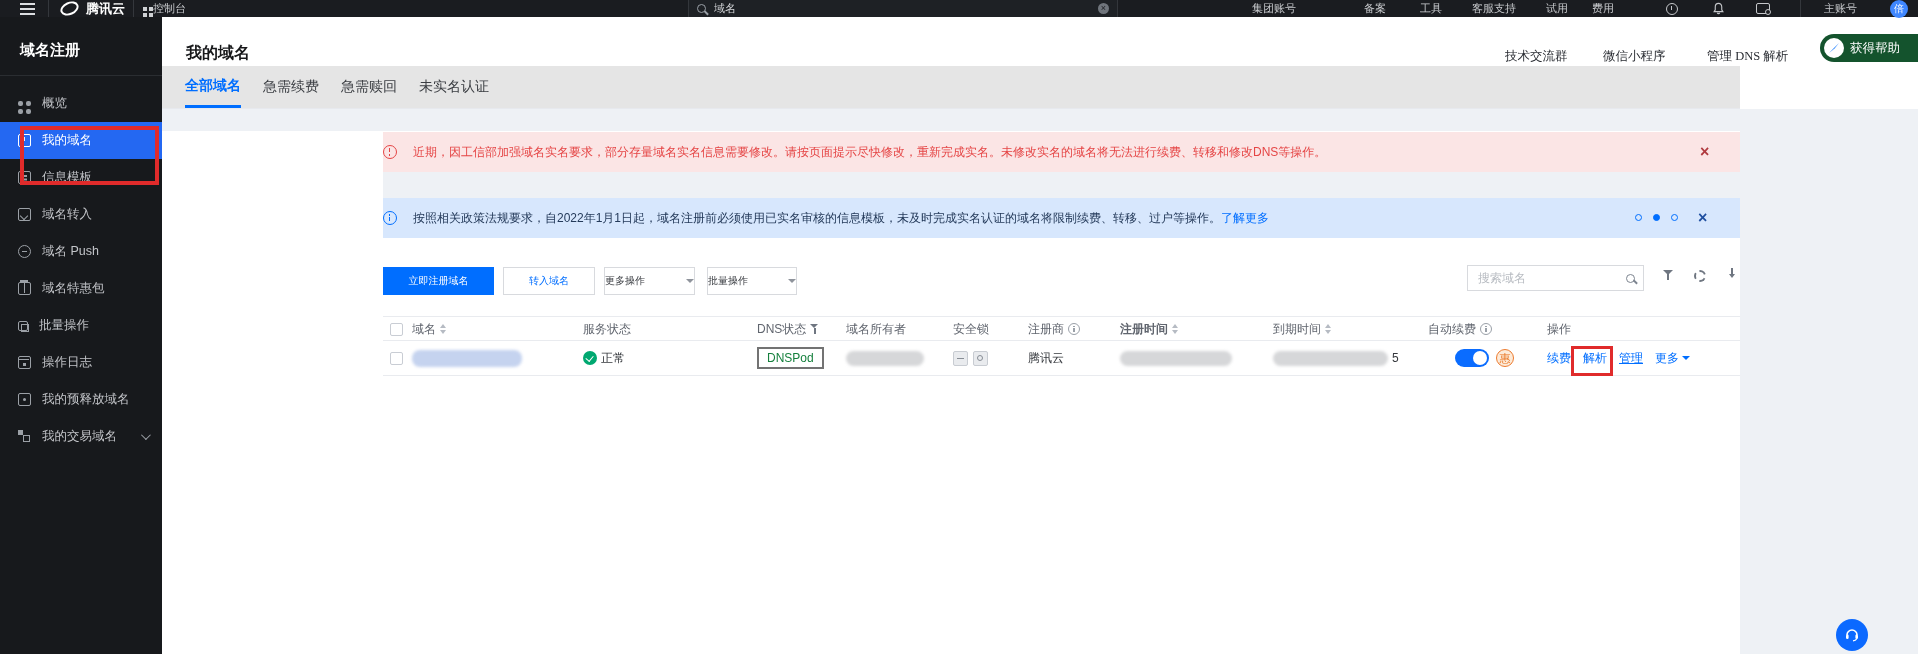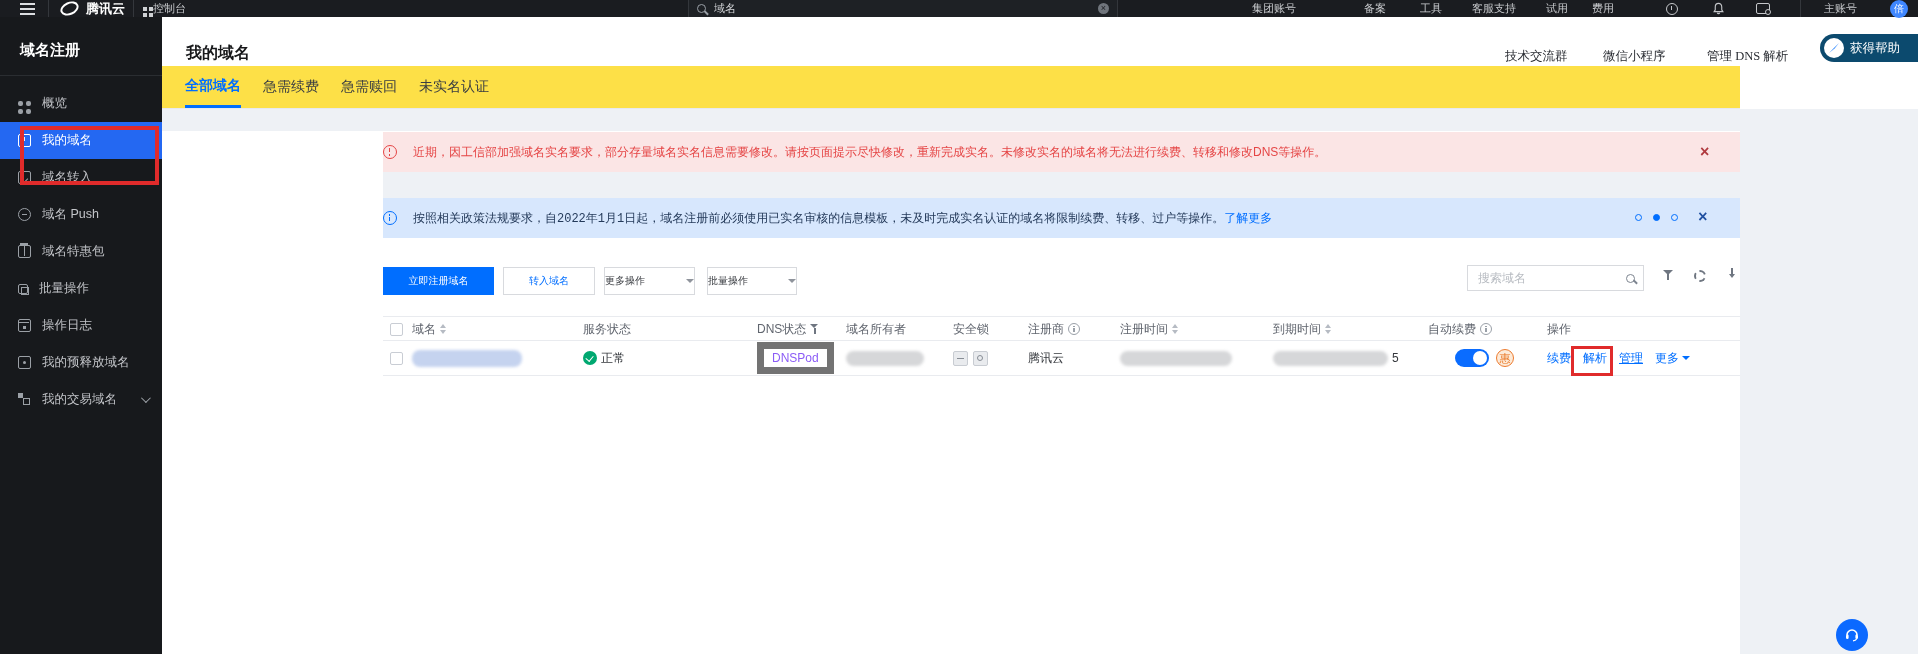--- a/index.html
+++ b/index.html
@@ -56,42 +56,42 @@
   .si-trade{border:none;}
   .si-trade::before{content:"";position:absolute;left:0;top:0;width:5px;height:5px;background:#9ba0a6;}
   .si-trade::after{content:"";position:absolute;right:1px;bottom:1px;width:5px;height:5px;border:1.5px solid #9ba0a6;}
   .si-release::after{content:"";position:absolute;left:3.5px;top:3.5px;width:3px;height:3px;border-radius:50%;background:#9ba0a6;}
   .sb-chevron{position:absolute;right:14px;top:15px;width:6px;height:6px;border-right:1.5px solid #9ba0a6;border-bottom:1.5px solid #9ba0a6;transform:rotate(45deg) translateY(-2px);}
 
   
   .main-header{position:absolute;left:162px;top:17px;width:1756px;height:49px;background:#fff;}
   .page-title{position:absolute;left:24px;top:26px;font-size:16px;font-weight:bold;color:#17181a;}
   .hdr-link{position:absolute;top:31px;font-size:12.5px;color:#2a2d33;cursor:pointer;}
-  .help-pill{position:absolute;right:0;top:17px;height:28px;width:98px;background:#0c4a6e;border-radius:14px 0 0 14px;
+  .help-pill{position:absolute;right:0;top:17px;height:28px;width:98px;background:#14532d;border-radius:14px 0 0 14px;
     display:flex;align-items:center;color:#fff;font-size:12.5px;cursor:pointer;}
   .help-circle{width:20px;height:20px;border-radius:50%;background:#fff;margin:0 6px 0 4px;position:relative;}
   .help-circle::after{content:"";position:absolute;left:5px;top:5px;width:10px;height:10px;background:#006eff;
     clip-path:polygon(0 100%,100% 0,55% 55%);}
 
   
-  .tabs-row{position:absolute;left:162px;top:66px;width:1578px;height:43px;background:#fde047;border-bottom:1px solid #e7e9ee;display:flex;box-sizing:border-box;align-items:flex-end;}
+  .tabs-row{position:absolute;left:162px;top:66px;width:1578px;height:43px;background:#e5e5e5;border-bottom:1px solid #e7e9ee;display:flex;box-sizing:border-box;align-items:flex-end;}
   .tab{height:100%;display:flex;align-items:center;font-size:14px;color:#3a3d42;cursor:pointer;box-sizing:border-box;}
   .tab.first{margin-left:23px;}
   .tab{margin-right:22px;}
   .tab.active{color:#006eff;font-weight:bold;border-bottom:3px solid #006eff;}
 
   
   .content{position:absolute;left:162px;top:109px;width:1756px;height:545px;background:#fff;}
   .gray-strip{position:absolute;left:0;top:0;width:1756px;height:22px;background:#eef1f5;}
   .gray-gap{position:absolute;left:221px;top:63px;width:1357px;height:26px;background:#eef1f5;}
   .gray-right{position:absolute;left:1578px;top:0;width:178px;height:545px;background:#eef1f5;}
 
   .banner{position:absolute;left:221px;width:1357px;height:40px;display:flex;align-items:center;box-sizing:border-box;}
   .banner-warning{top:23px;background:#fbe5e5;color:#e54545;}
-  .banner-info{top:89px;background:#d7e7fd;color:#243a5a;font-family:Liberation Mono, monospace;}
+  .banner-info{top:89px;background:#d7e7fd;color:#243a5a;}
   .b-icon{width:14px;height:14px;border:1.4px solid currentColor;border-radius:50%;position:relative;flex:none;box-sizing:border-box;}
   .b-icon.warn::after{content:"";position:absolute;left:4.6px;top:2.2px;width:1.6px;height:4.2px;background:currentColor;}
   .b-icon.warn::before{content:"";position:absolute;left:4.6px;top:8.2px;width:1.6px;height:1.6px;background:currentColor;}
   .b-icon.info{color:#006eff;}
   .b-icon.info::before{content:"";position:absolute;left:4.6px;top:2.2px;width:1.6px;height:1.6px;background:currentColor;}
   .b-icon.info::after{content:"";position:absolute;left:4.6px;top:5.2px;width:1.6px;height:4.2px;background:currentColor;}
   .banner-text{margin-left:16px;font-size:12px;}
   .banner-link{color:#006eff;cursor:pointer;}
   .banner-close{position:absolute;font-size:16px;cursor:pointer;line-height:1;}
   .banner-warning .banner-close{left:1317px;top:12px;color:#b03a3f;font-weight:bold;}
@@ -136,21 +136,21 @@
   .hfunnel::before{content:"";position:absolute;left:0;top:0;border-left:4.5px solid transparent;border-right:4.5px solid transparent;border-top:4.5px solid #6f7681;}
   .hfunnel::after{content:"";position:absolute;left:3.6px;top:3.5px;width:1.8px;height:6px;background:#6f7681;}
   .info-i{width:12px;height:12px;border:1.1px solid #9aa0a8;border-radius:50%;position:relative;display:inline-block;box-sizing:border-box;}
   .info-i::before{content:"";position:absolute;left:4.2px;top:1.8px;width:1.4px;height:1.4px;background:#9aa0a8;}
   .info-i::after{content:"";position:absolute;left:4.2px;top:4.4px;width:1.4px;height:3.6px;background:#9aa0a8;}
   .blur-chip{filter:blur(1.8px);border-radius:8px;}
   .chip-domain{width:110px;height:17px;background:#c5d3ef;}
   .chip-gray{height:15px;background:#d6d7d9;}
   .check-circle{width:14px;height:14px;border-radius:50%;background:#00a870;position:relative;flex:none;}
   .check-circle::after{content:"";position:absolute;left:4px;top:2.6px;width:3.6px;height:6.4px;border-right:1.6px solid #fff;border-bottom:1.6px solid #fff;transform:rotate(40deg);}
-  .dns-badge{border:7px solid #737373;background:#fff;padding:2px 8px;color:#8b5cf6;}
+  .dns-badge{border:2px solid #737373;background:#fff;padding:2px 8px;color:#15803d;}
   .lock-icon{width:15px;height:15px;background:#e9ebee;border:1px solid #c8ccd2;border-radius:2px;position:relative;box-sizing:border-box;cursor:pointer;}
   .lock-icon.bar::after{content:"";position:absolute;left:3px;top:6px;width:7px;height:1.6px;background:#878d95;}
   .lock-icon.ring::after{content:"";position:absolute;left:3.4px;top:3.4px;width:6px;height:6px;border:1.5px solid #878d95;border-radius:50%;box-sizing:border-box;}
   .toggle{width:34px;height:18px;border-radius:10px;background:#0a6cff;position:relative;cursor:pointer;flex:none;}
   .toggle::after{content:"";position:absolute;right:2px;top:2px;width:14px;height:14px;border-radius:50%;background:#fff;}
   .promo{width:18px;height:18px;border-radius:50%;background:#fdebd9;border:1px solid #ed7b2f;color:#e8711c;font-size:11px;
     display:flex;align-items:center;justify-content:center;box-sizing:border-box;cursor:pointer;}
   .act-link{position:absolute;top:0;height:34px;display:flex;align-items:center;color:#006eff;font-size:12px;cursor:pointer;}
   .act-caret{width:0;height:0;border-left:4px solid transparent;border-right:4px solid transparent;border-top:4.5px solid #006eff;margin-left:3px;}
 
@@ -217,20 +217,24 @@
     <nav class="sb-menu">
       <div class="sb-item">
         <span class="si si-grid"></span>
         <span class="sb-label">概览</span>
       </div>
       <div class="sb-item active">
         <span class="si si-doc"></span>
         <span class="sb-label">我的域名</span>
       </div>
       <div class="sb-item">
+        <span class="si si-file"></span>
+        <span class="sb-label">信息模板</span>
+      </div>
+      <div class="sb-item">
         <span class="si si-import"></span>
         <span class="sb-label">域名转入</span>
       </div>
       <div class="sb-item">
         <span class="si si-push"></span>
         <span class="sb-label">域名 Push</span>
       </div>
       <div class="sb-item">
         <span class="si si-gift"></span>
         <span class="sb-label">域名特惠包</span>
@@ -335,21 +339,21 @@
       <div class="cell" style="left:463px;">
           <span>域名所有者</span>
         </div>
       <div class="cell" style="left:570px;">
           <span>安全锁</span>
         </div>
       <div class="cell" style="left:645px;">
           <span>注册商</span>
           <span class="info-i"></span>
         </div>
-      <div class="cell" style="left:737px;">
+      <div class="cell" style="left:737px;font-weight:bold;">
           <span>注册时间</span>
           <span class="sort"></span>
         </div>
       <div class="cell" style="left:890px;">
           <span>到期时间</span>
           <span class="sort"></span>
         </div>
       <div class="cell" style="left:1045px;">
           <span>自动续费</span>
           <span class="info-i"></span>

